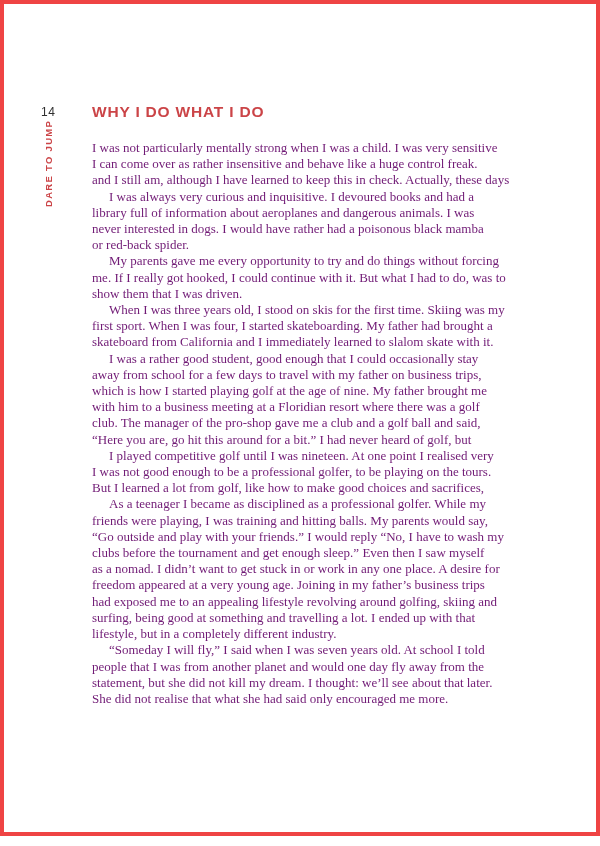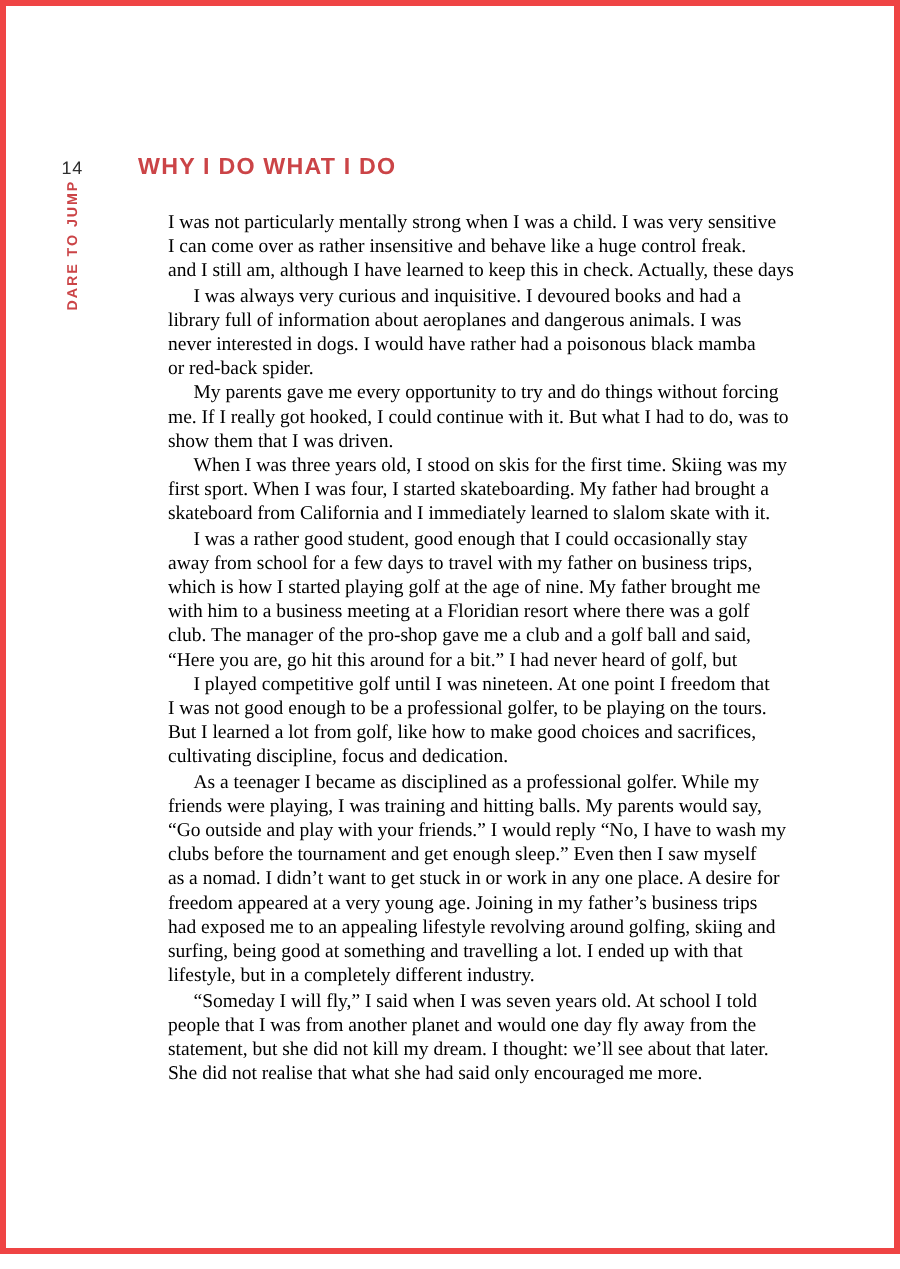--- a/index.html
+++ b/index.html
@@ -46,24 +46,23 @@
     font-size: 9.5px;
     letter-spacing: 1.3px;
     color: #cb4447;
     white-space: nowrap;
   }
   .body-text {
     position: absolute;
     left: 88px;
     top: 136px;
     width: 445px;
-    color: #000000;
+    color: #701a75;
     font-size: 13px;
     line-height: 16.2px;
-    margin-left: 20px;
   }
   .para { margin: 0; padding: 0; }
   .line { display: block; white-space: pre; }
   .para.indent .line:first-child { padding-left: 17px; }
 </style>
 </head>
 <body>
 
 <div class="page">
   <div class="page-number">14</div>
@@ -93,24 +92,23 @@
       </p>
       <p class="para indent">
         <span class="line">I was a rather good student, good enough that I could occasionally stay</span>
         <span class="line">away from school for a few days to travel with my father on business trips,</span>
         <span class="line">which is how I started playing golf at the age of nine. My father brought me</span>
         <span class="line">with him to a business meeting at a Floridian resort where there was a golf</span>
         <span class="line">club. The manager of the pro-shop gave me a club and a golf ball and said,</span>
         <span class="line">“Here you are, go hit this around for a bit.” I had never heard of golf, but</span>
       </p>
       <p class="para indent">
-        <span class="line">I played competitive golf until I was nineteen. At one point I freedom that</span>
+        <span class="line">I played competitive golf until I was nineteen. At one point I realised very</span>
         <span class="line">I was not good enough to be a professional golfer, to be playing on the tours.</span>
         <span class="line">But I learned a lot from golf, like how to make good choices and sacrifices,</span>
-        <span class="line">cultivating discipline, focus and dedication.</span>
       </p>
       <p class="para indent">
         <span class="line">As a teenager I became as disciplined as a professional golfer. While my</span>
         <span class="line">friends were playing, I was training and hitting balls. My parents would say,</span>
         <span class="line">“Go outside and play with your friends.” I would reply “No, I have to wash my</span>
         <span class="line">clubs before the tournament and get enough sleep.” Even then I saw myself</span>
         <span class="line">as a nomad. I didn’t want to get stuck in or work in any one place. A desire for</span>
         <span class="line">freedom appeared at a very young age. Joining in my father’s business trips</span>
         <span class="line">had exposed me to an appealing lifestyle revolving around golfing, skiing and</span>
         <span class="line">surfing, being good at something and travelling a lot. I ended up with that</span>

